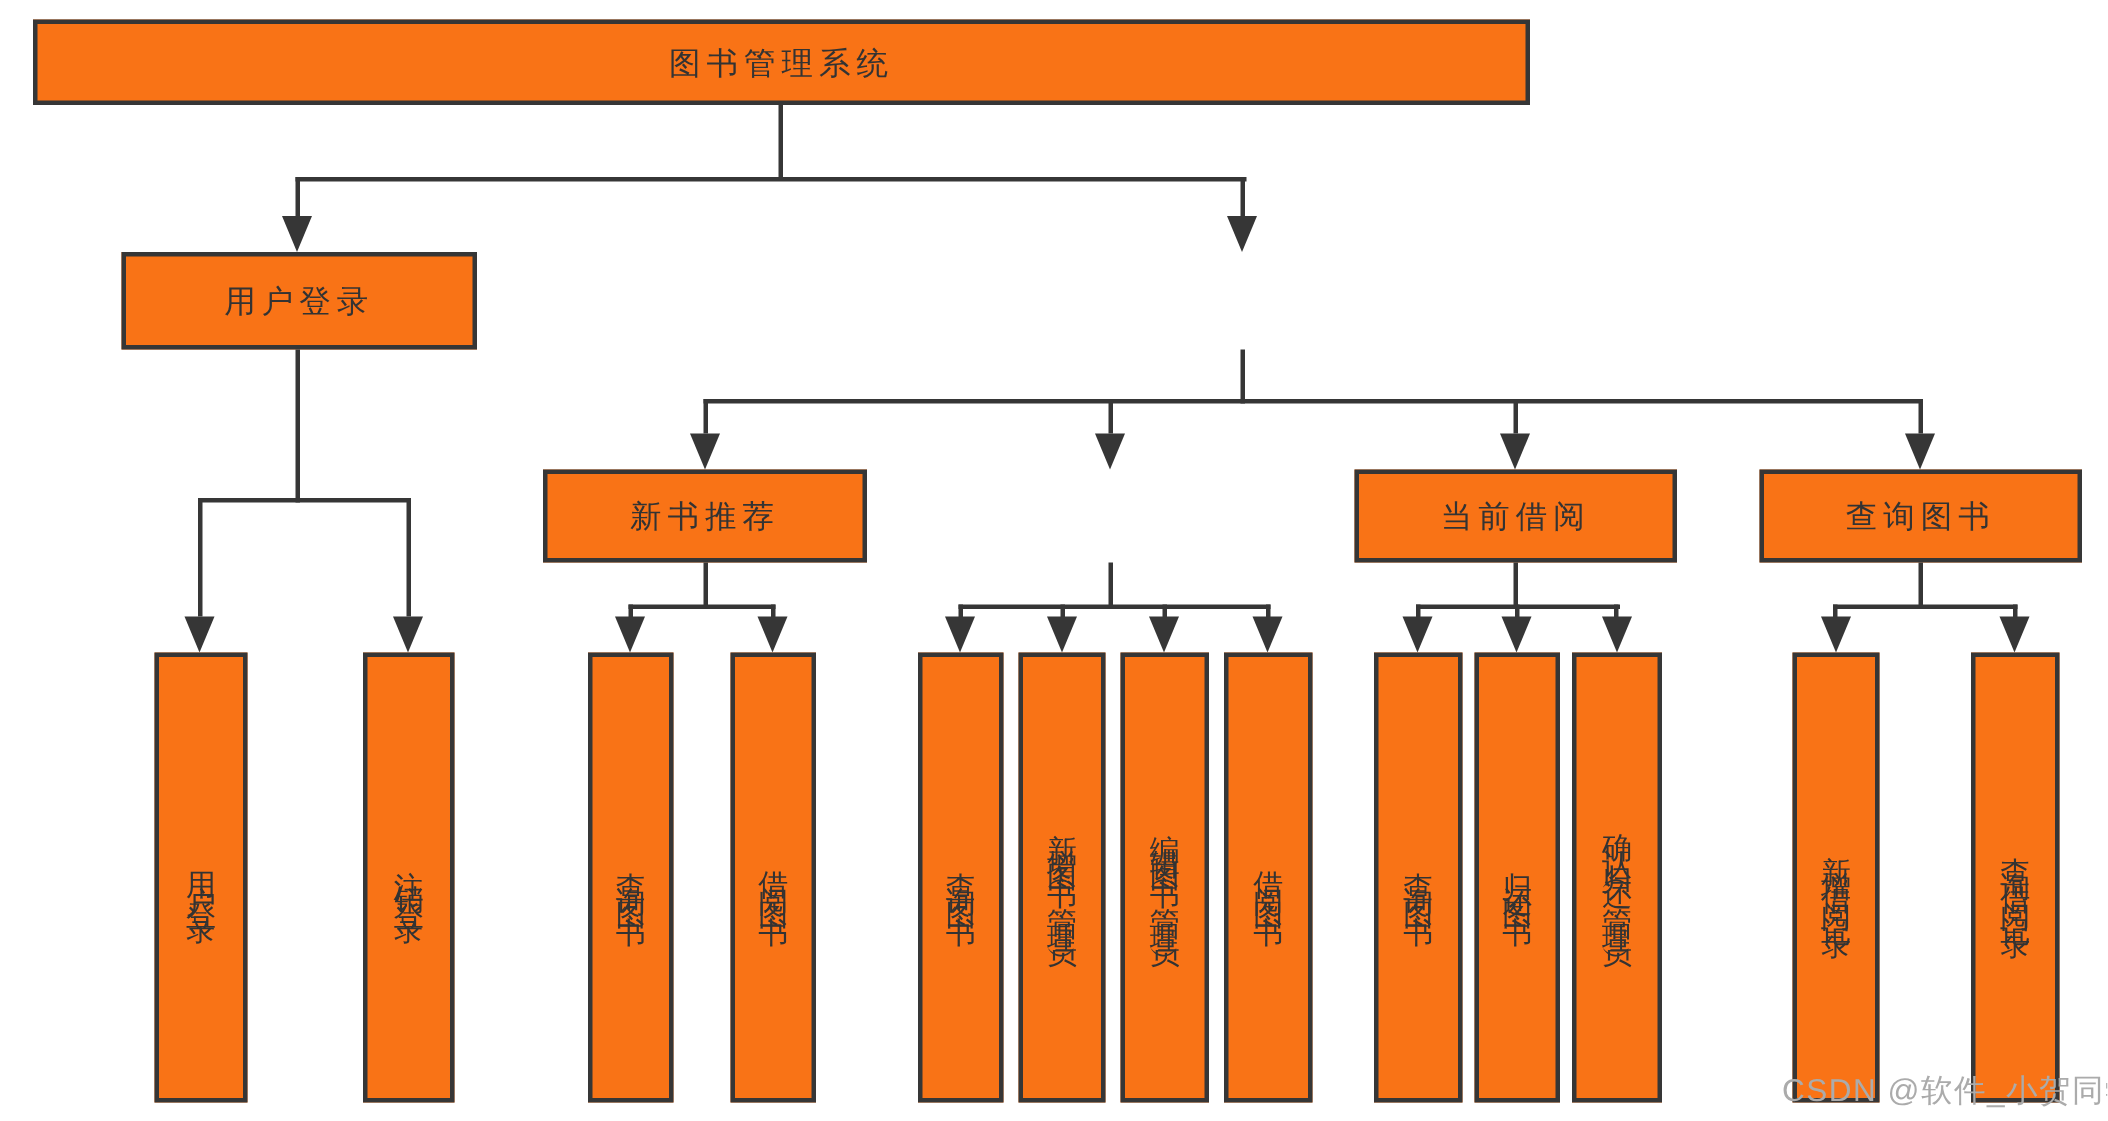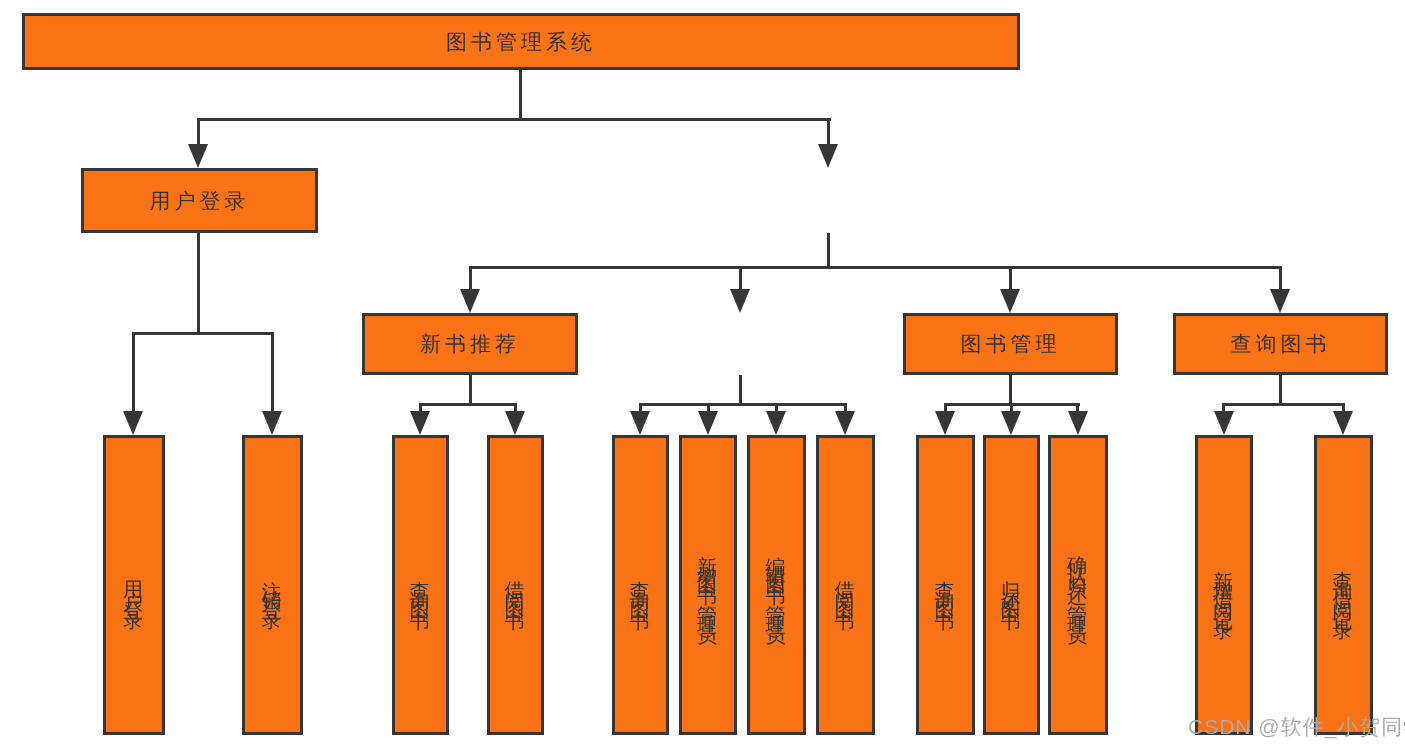--- a/index.html
+++ b/index.html
@@ -28,21 +28,21 @@
     <span>用户登录</span>
   </div>
 
 
   <div class="box" style="left:362px;top:313px;width:216px;height:62px;">
     <span>新书推荐</span>
   </div>
 
 
   <div class="box" style="left:903px;top:313px;width:215px;height:62px;">
-    <span>图书管理</span>
+    <span>当前借阅</span>
   </div>
 
   <div class="box" style="left:1173px;top:313px;width:215px;height:62px;">
     <span>查询图书</span>
   </div>
 
   <div class="box vbox" style="left:103px;top:435px;width:62px;height:300px;">用户登录</div>
 
   <div class="box vbox" style="left:242px;top:435px;width:61px;height:300px;">注销登录</div>
 

